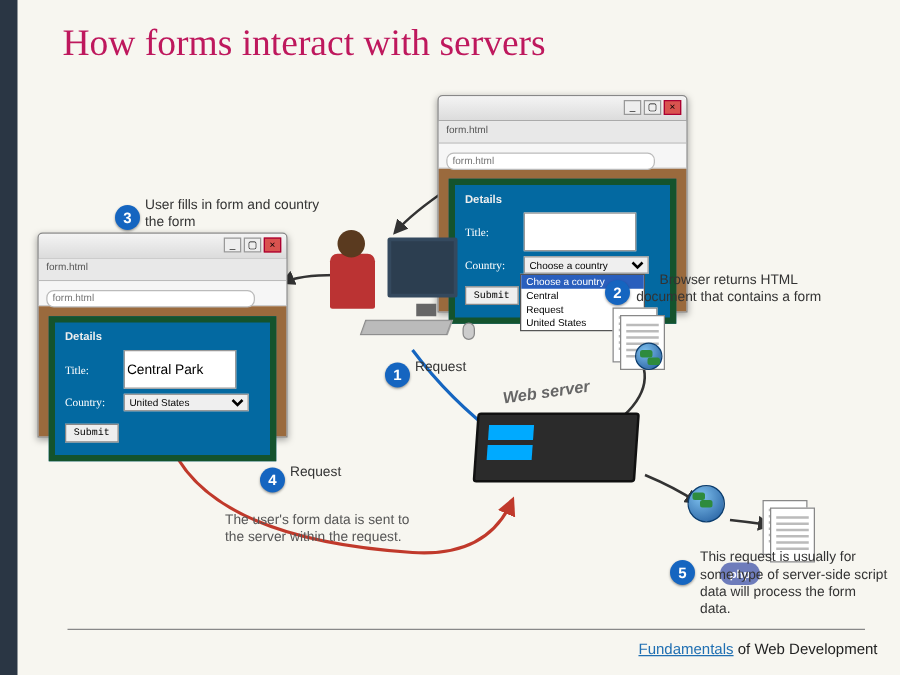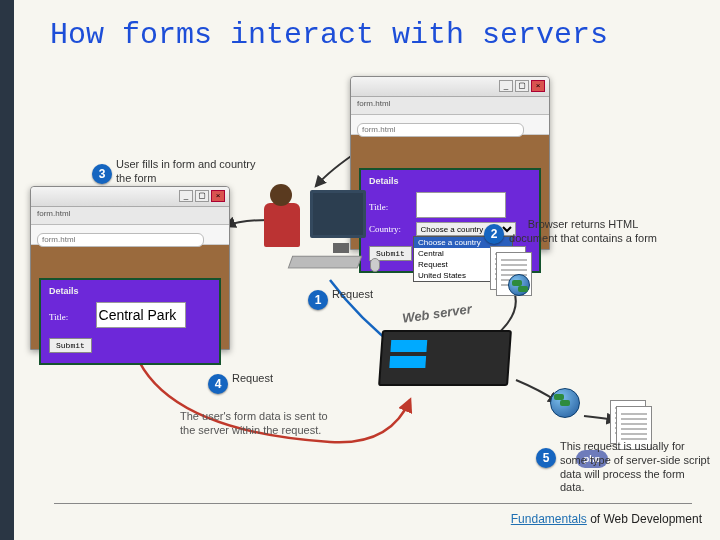--- a/index.html
+++ b/index.html
@@ -4,37 +4,37 @@
 <style>
   * { box-sizing: border-box; margin: 0; padding: 0; }
   body {
     width: 720px; height: 540px;
     background: #f7f6f0;
     font-family: "Segoe UI", Arial, sans-serif;
     position: relative;
     overflow: hidden;
   }
   .left-bar { position:absolute; left:0; top:0; width:14px; height:100%; background:#2a3644; }
-  .title { position:absolute; left:50px; top:18px; font-size:30px; color:#1d4ed8; font-family:Liberation Mono, monospace; }
+  .title { position:absolute; left:50px; top:18px; font-size:30px; color:#be185d; font-family:Liberation Serif, serif; }
   .canvas { position:absolute; left:30px; top:70px; width:660px; height:420px; }
 
   
   .win { position:absolute; background:#fff; border:1px solid #888; border-radius:4px 4px 0 0; box-shadow:0 2px 6px rgba(0,0,0,.35); }
   .win .chrome { height:20px; background:linear-gradient(#f4f4f4,#dcdcdc); border-bottom:1px solid #aaa; border-radius:4px 4px 0 0; position:relative; }
   .win .btns { position:absolute; right:4px; top:3px; display:flex; gap:2px; }
   .win .btns span { width:14px; height:12px; display:inline-block; border:1px solid #999; background:#eee; font-size:8px; text-align:center; line-height:10px;}
   .win .btns span.cl { background:#d9534f; border-color:#a03; }
   .win .tabbar { height:18px; background:#e8e8e8; border-bottom:1px solid #bbb; padding:2px 6px; font-size:8px; color:#555;}
   .win .addr { height:20px; background:#f6f6f6; border-bottom:1px solid #ccc; padding:3px 6px; }
   .win .addr input { width:90%; height:14px; font-size:8px; border:1px solid #bbb; border-radius:6px; padding:0 4px;}
   .page { background:#9a6a3d; padding:8px; font-size:9px; color:#fff; }
-  .page .group { background:#6d28d9; border:2px solid #14532d; padding:6px 8px 10px;margin-top:25px; }
+  .page .group { background:#0369a1; border:5px solid #14532d; padding:6px 8px 10px; }
   .page .legend { font-weight:bold; font-size:9px; margin-bottom:6px; color:#eee;}
   .page label { display:inline-block; width:44px;font-family:Liberation Serif, serif; }
-  .page input[type=text] { width:90px; font-size:14px; border:1px solid #999; height:14px; padding:12px 2px;}
+  .page input[type=text] { width:90px; font-size:11px; border:1px solid #999; height:31px; padding:0 2px;}
   .page select { width:100px; font-size:8px; height:14px; border:1px solid #999;}
   .page .row { margin:4px 0;}
   .page button.submit { margin-top:6px; background:#eee; border:1px solid #888; font-size:8px; padding:2px 6px; color:#000;font-family:Liberation Mono, monospace;}
   .dropdown-open { position:relative; }
   .dd-list { position:absolute; top:14px; left:44px; background:#fff; border:1px solid #555; font-size:8px; color:#000; width:100px; }
   .dd-list div { padding:1px 4px; }
   .dd-list .sel { background:#2a5fbd; color:#fff;}
 
   .winA { left:0; top:116px; width:200px; }
   .winA .page { height:104px; }
@@ -180,20 +180,26 @@
     <div class="addr">
       <input type="text" placeholder="form.html" style="">
     </div>
     <div class="page">
       <div class="group">
         <div class="legend">Details</div>
         <div class="row">
           <label>Title:</label>
           <input type="text" value="Central Park" style="">
         </div>
+        <div class="row">
+          <label>Country:</label>
+          <select>
+            <option>United States</option>
+          </select>
+        </div>
         <button class="submit">Submit</button>
       </div>
     </div>
   </div>
 
   <div class="user">
     <div class="person-body"></div>
     <div class="person-head"></div>
     <div class="monitor"></div>
     <div class="kb"></div>

